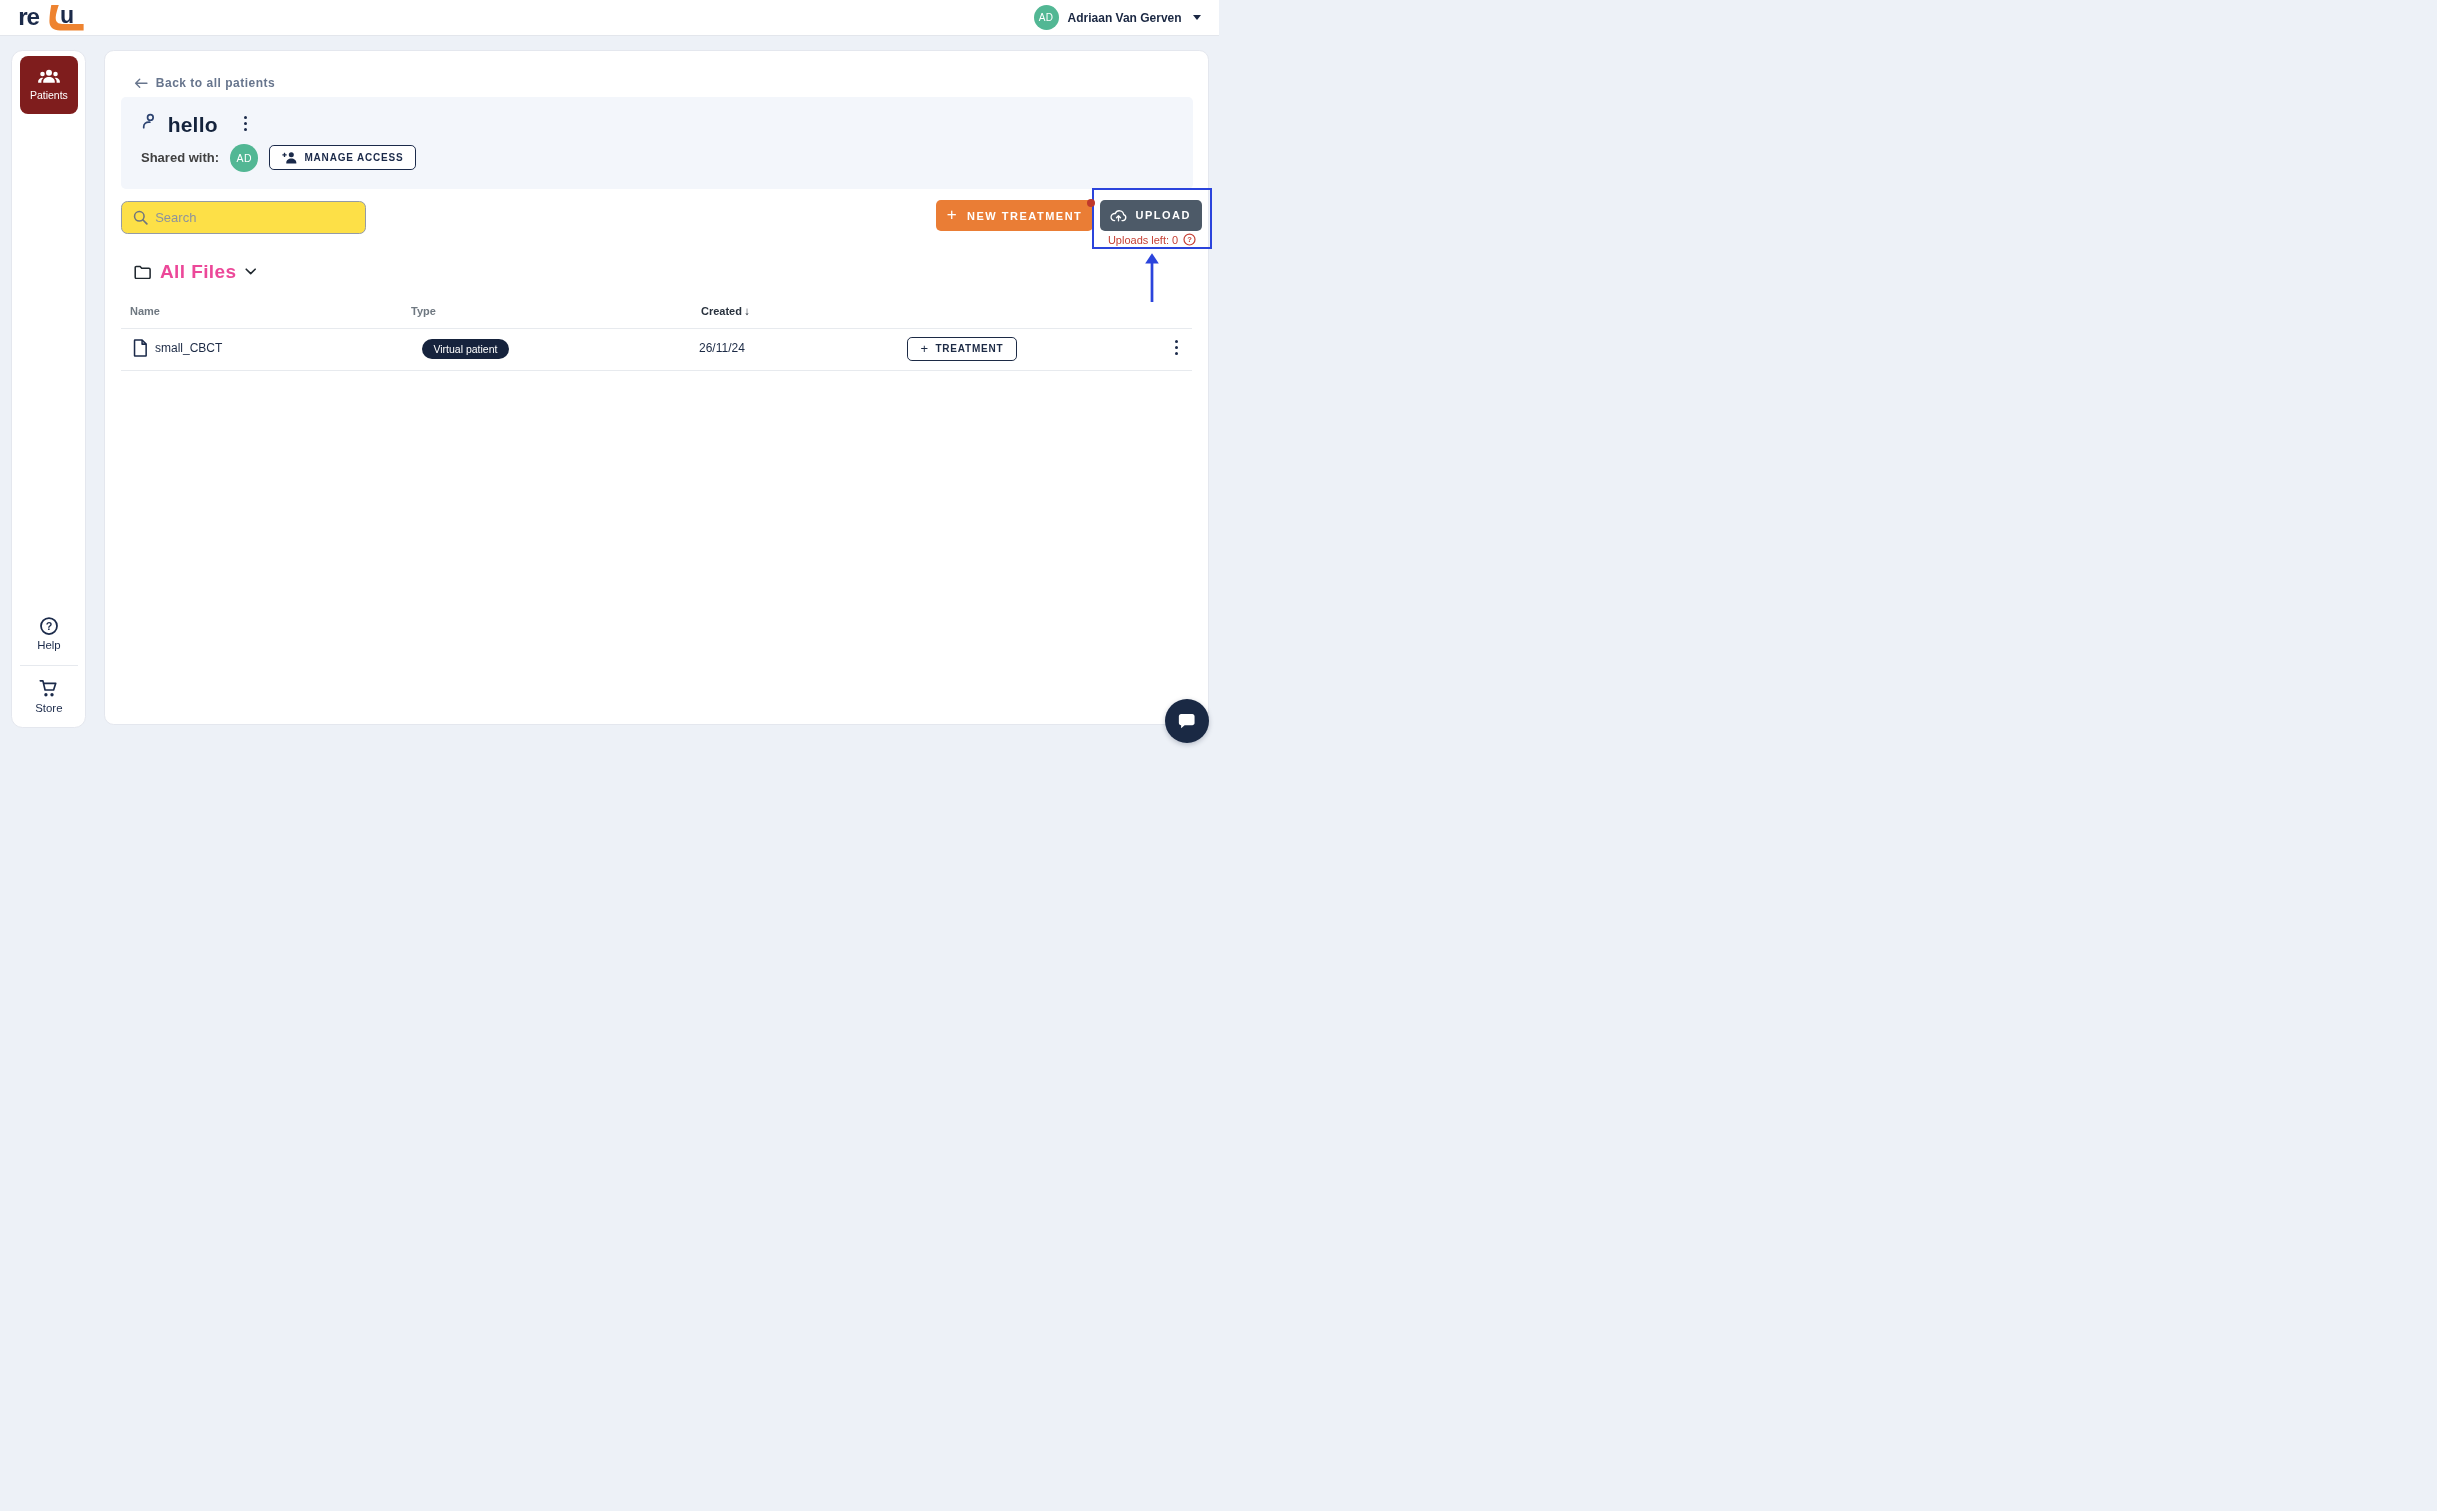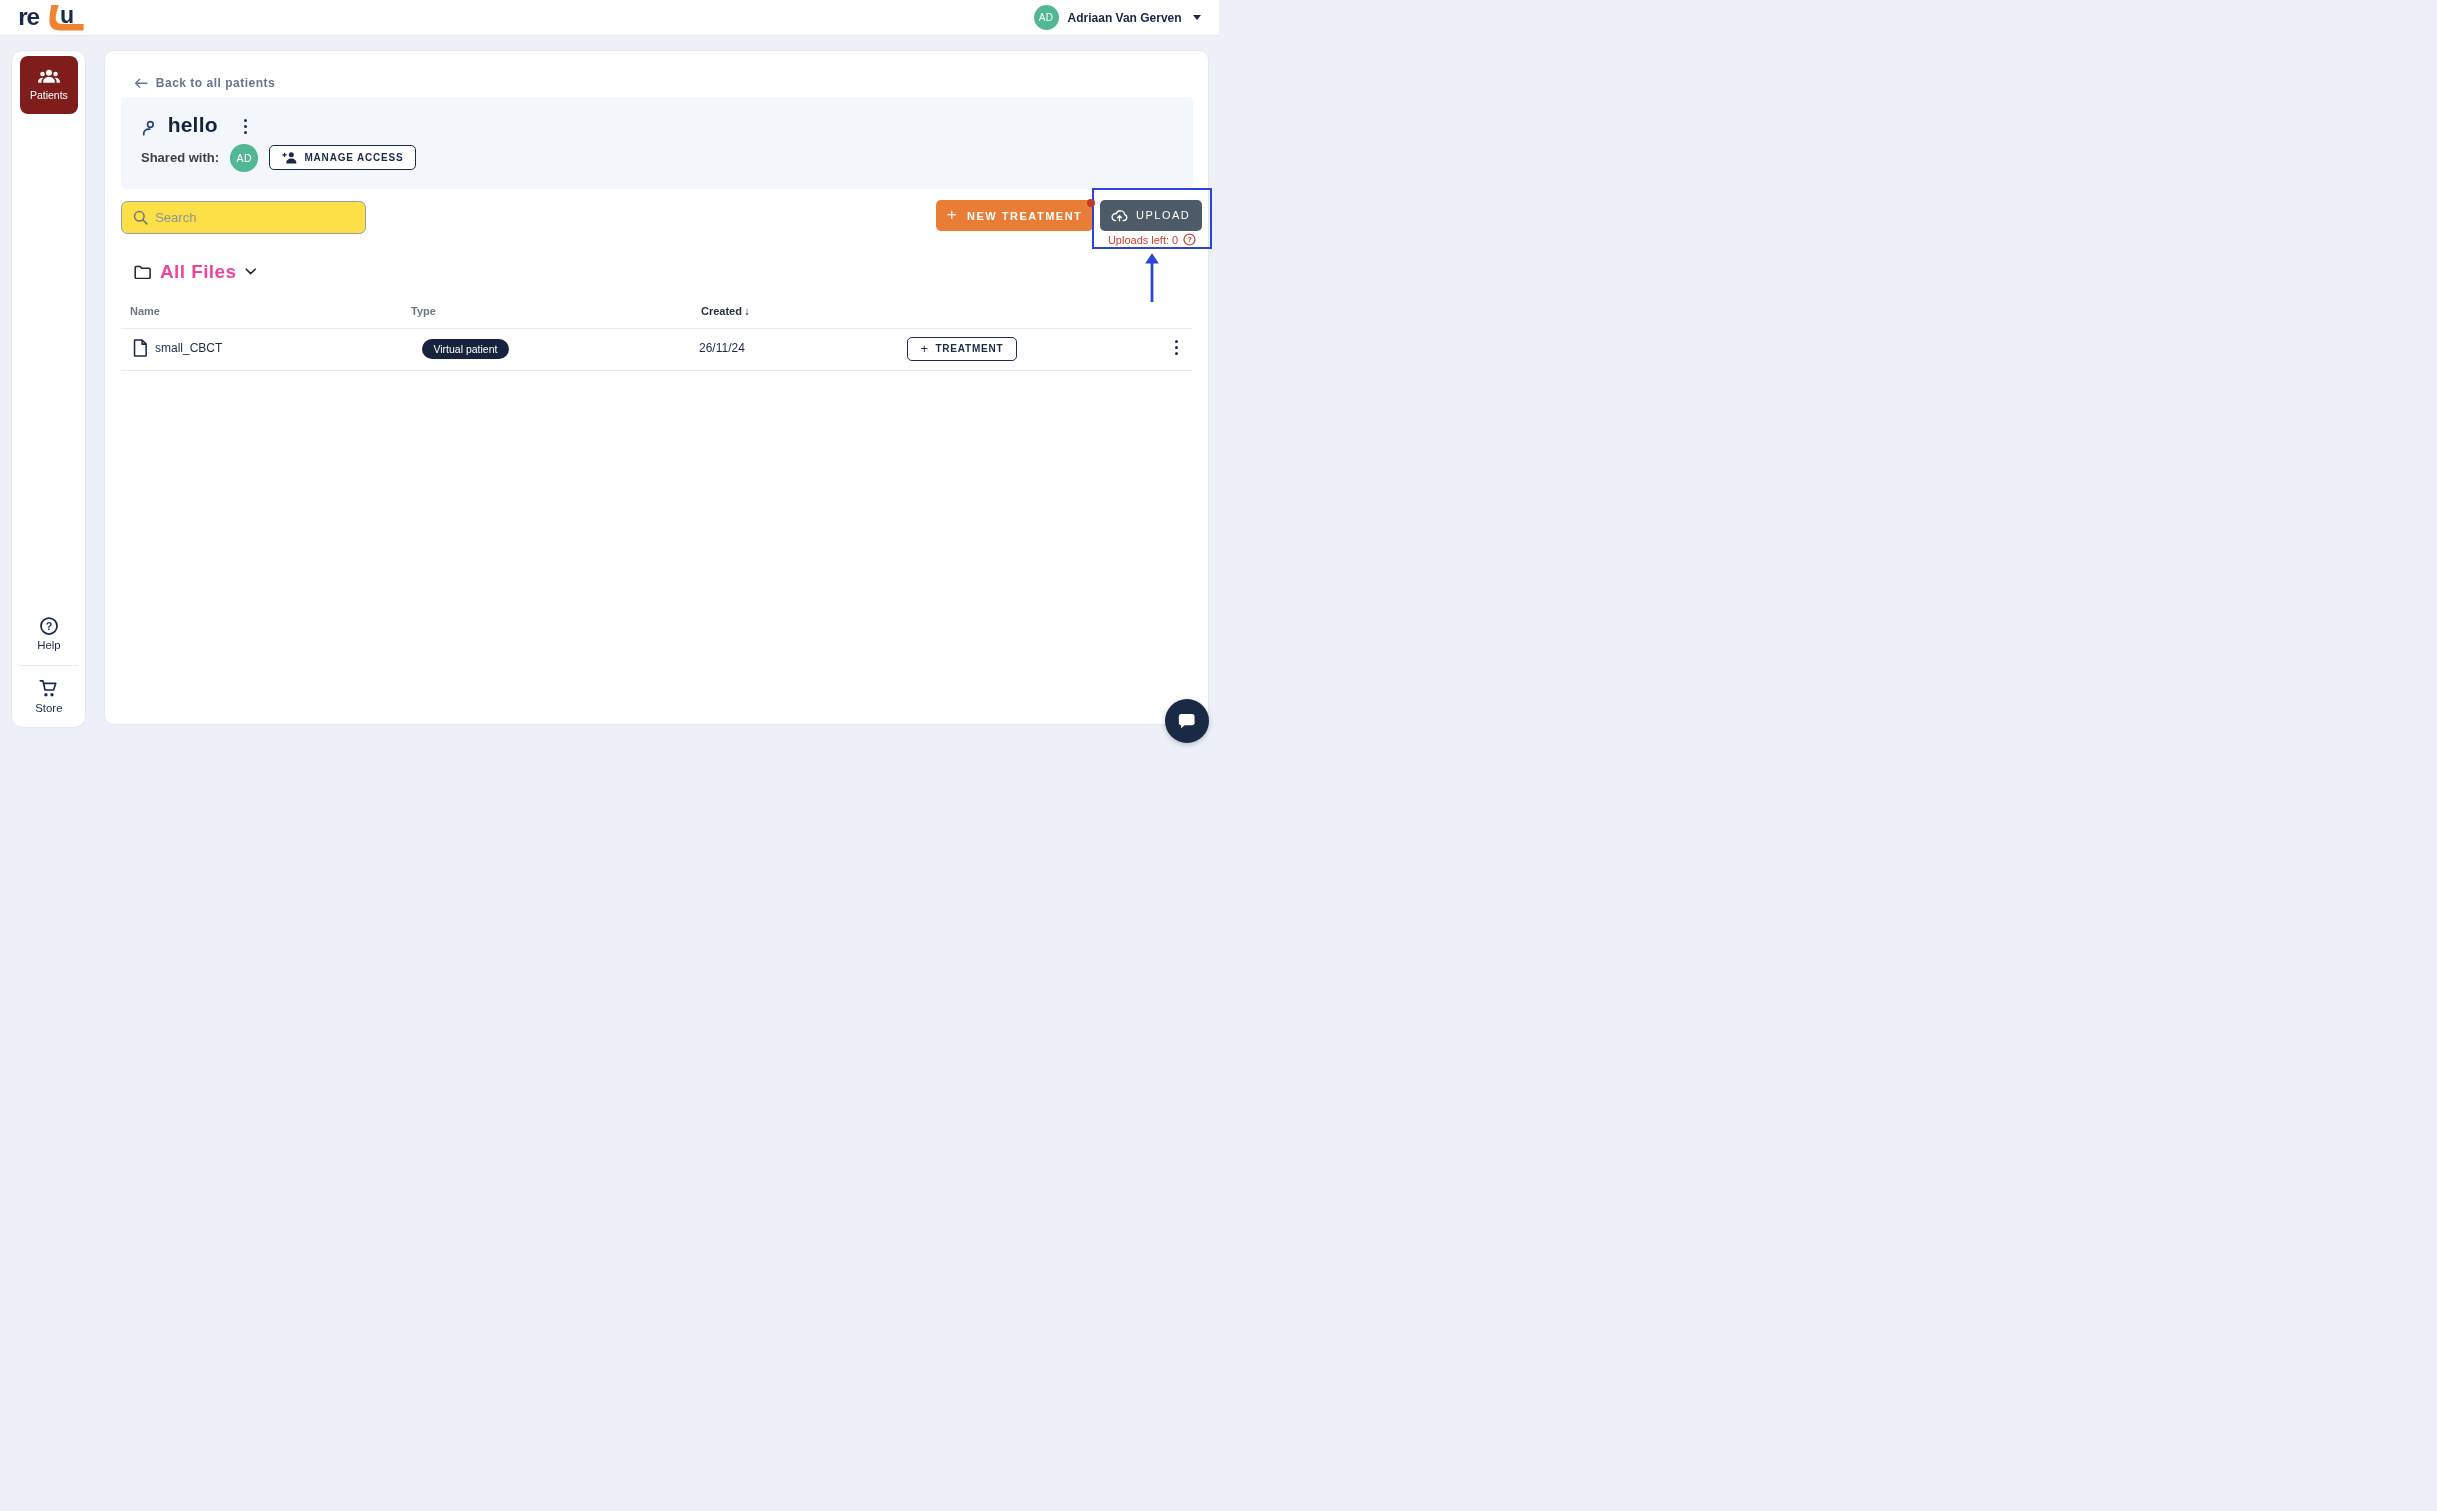--- a/index.html
+++ b/index.html
@@ -58,21 +58,21 @@
   }
   .back-link {
     position:absolute; left:29px; top:25px; display:flex; align-items:center; gap:8px;
     color:#67758d; font-size:12px; font-weight:700; letter-spacing:0.5px; cursor:pointer;
   }
 
   .patient-panel {
     position:absolute; left:16px; top:46px; width:1072px; height:92px;
     background:#f3f6fb; border-radius:4.9px;
   }
-  .pp-row1 { position:absolute; left:20px; top:16px; display:flex; align-items:flex-end; gap:9.7px; }
+  .pp-row1 { position:absolute; left:20px; top:16px; display:flex; align-items:flex-start; gap:9.7px; }
   .patient-name { font-size:21px; font-weight:600; color:#14233c; letter-spacing:0.2px; }
   .kebab { display:flex; flex-direction:column; gap:2.8px; padding:3.2px 4.9px; cursor:pointer; }
   .kebab i { width:3.2px; height:3.2px; border-radius:50%; background:#1b2a4a; display:block; }
   .pp-row2 { position:absolute; left:20px; top:47px; display:flex; align-items:center; gap:11.4px; }
   .shared-label { font-size:13px; color:#404040; font-weight:700; }
   .avatar-md {
     width:27.6px; height:27.6px; border-radius:50%; background:#52b794; color:#fff;
     font-size:10.5px; display:flex; align-items:center; justify-content:center; letter-spacing:0.4px;
   }
   .manage-btn {
@@ -146,21 +146,21 @@
   
   .annotation-box {
     position:absolute; left:1092px; top:188px; width:120px; height:61px;
     border:2.4px solid #2b44dc; z-index:15; background:transparent;
   }
   .upload-btn {
     position:absolute; left:5.7px; top:9.7px; width:102px; height:31px;
     background:#4d5a68; border:none; border-radius:4.9px; color:#fff;
     display:flex; align-items:center; justify-content:center; gap:8px; cursor:pointer;
   }
-  .upload-btn .lbl { font-size:11px; font-weight:400; letter-spacing:1.5px; }
+  .upload-btn .lbl { font-size:11px; font-weight:700; letter-spacing:1.5px; }
   .uploads-left {
     position:absolute; left:0; top:43px; width:100%;
     display:flex; align-items:center; justify-content:center; gap:4.9px;
     color:#c64135; font-size:11px;
   }
   .red-dot {
     position:absolute; left:1087px; top:199px; width:8px; height:8px;
     border-radius:50%; background:#c0392b; z-index:16;
   }
   .annotation-arrow { position:absolute; left:1144px; top:253px; z-index:15; }

